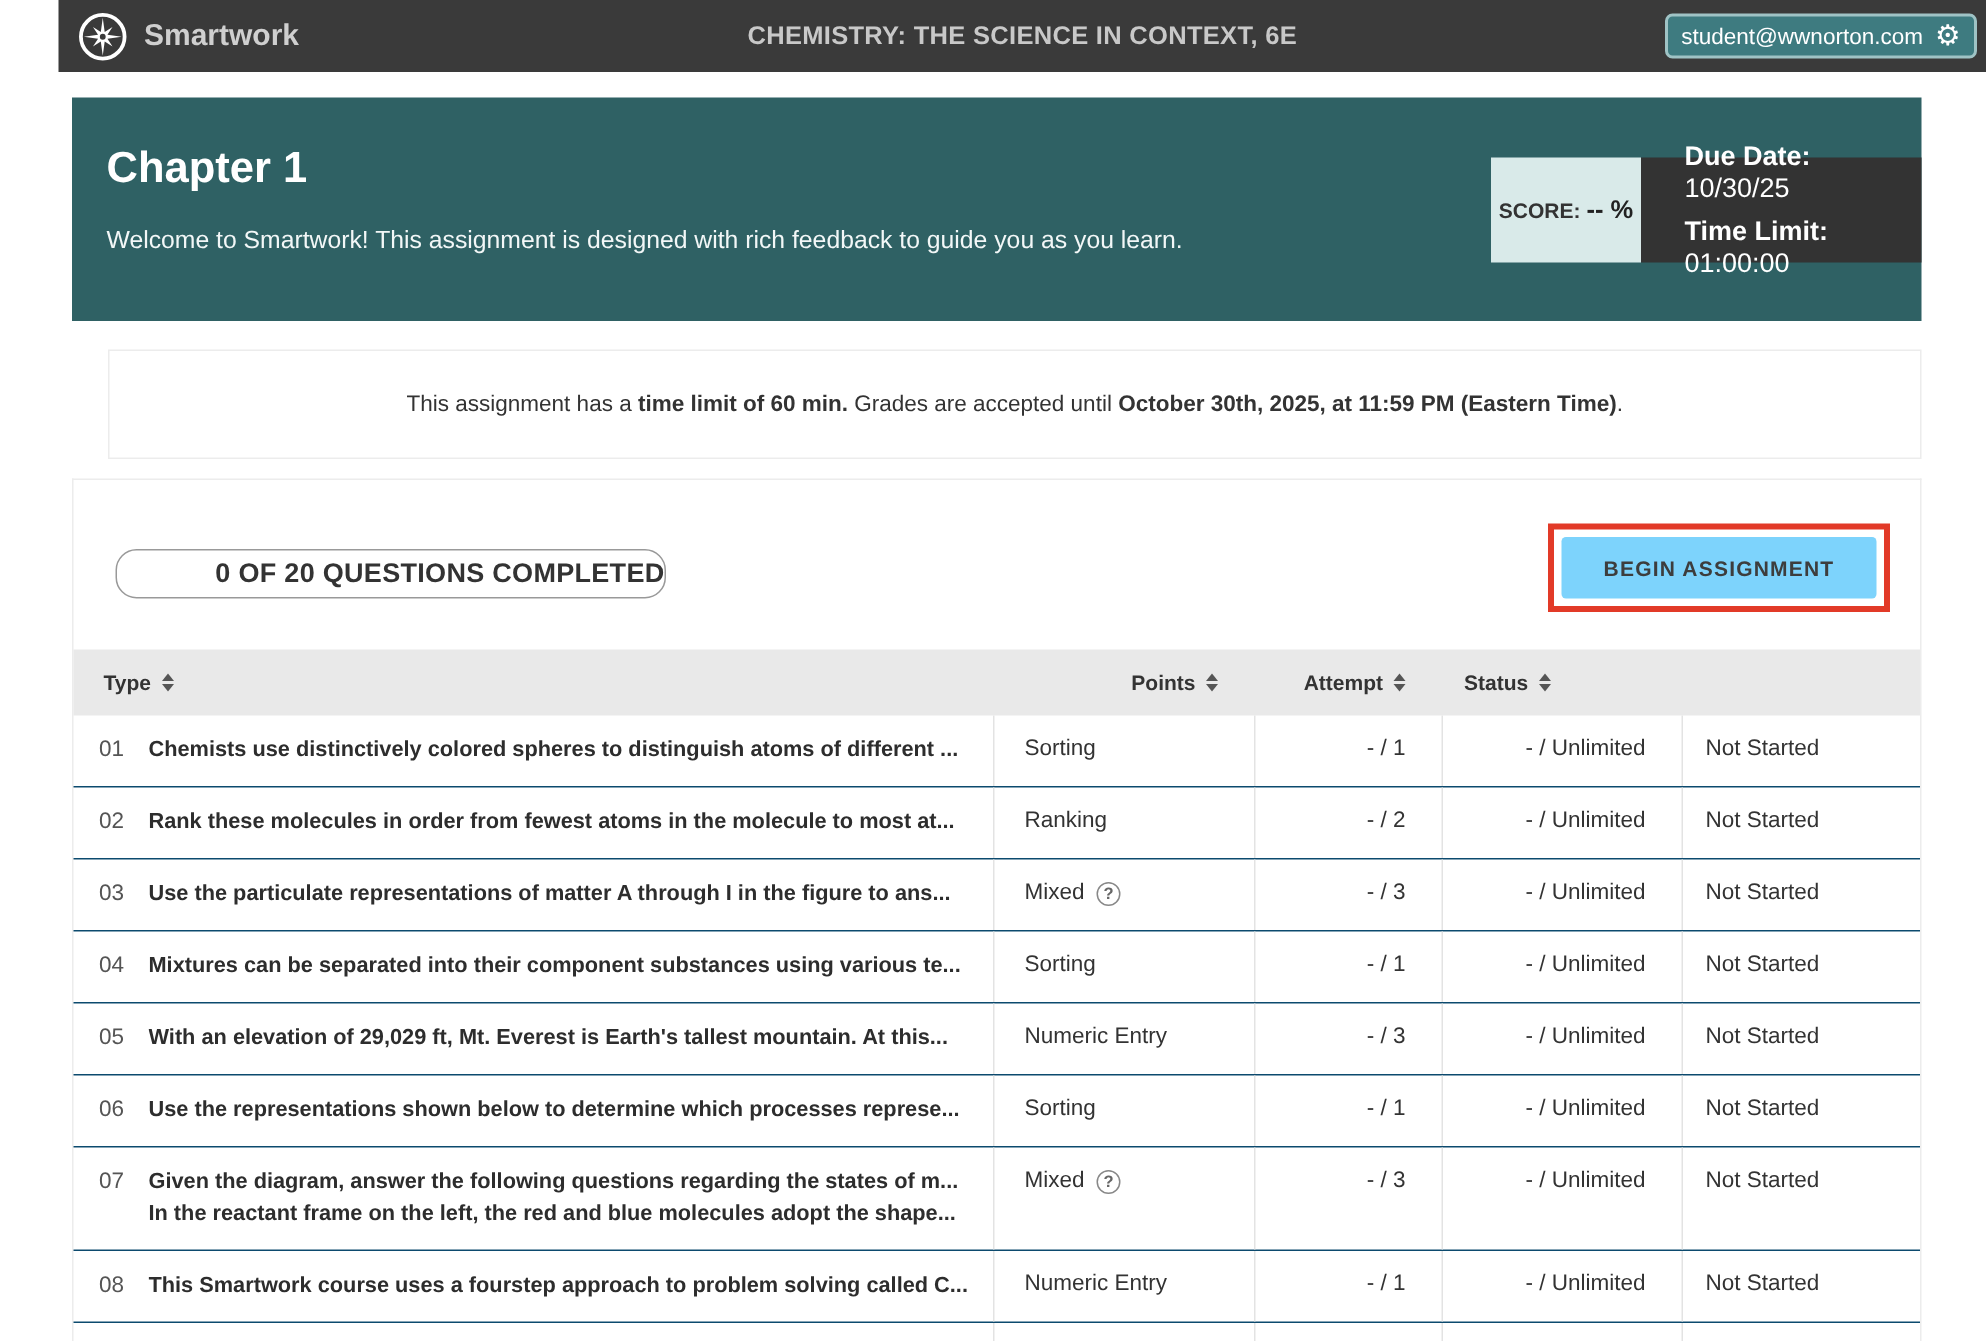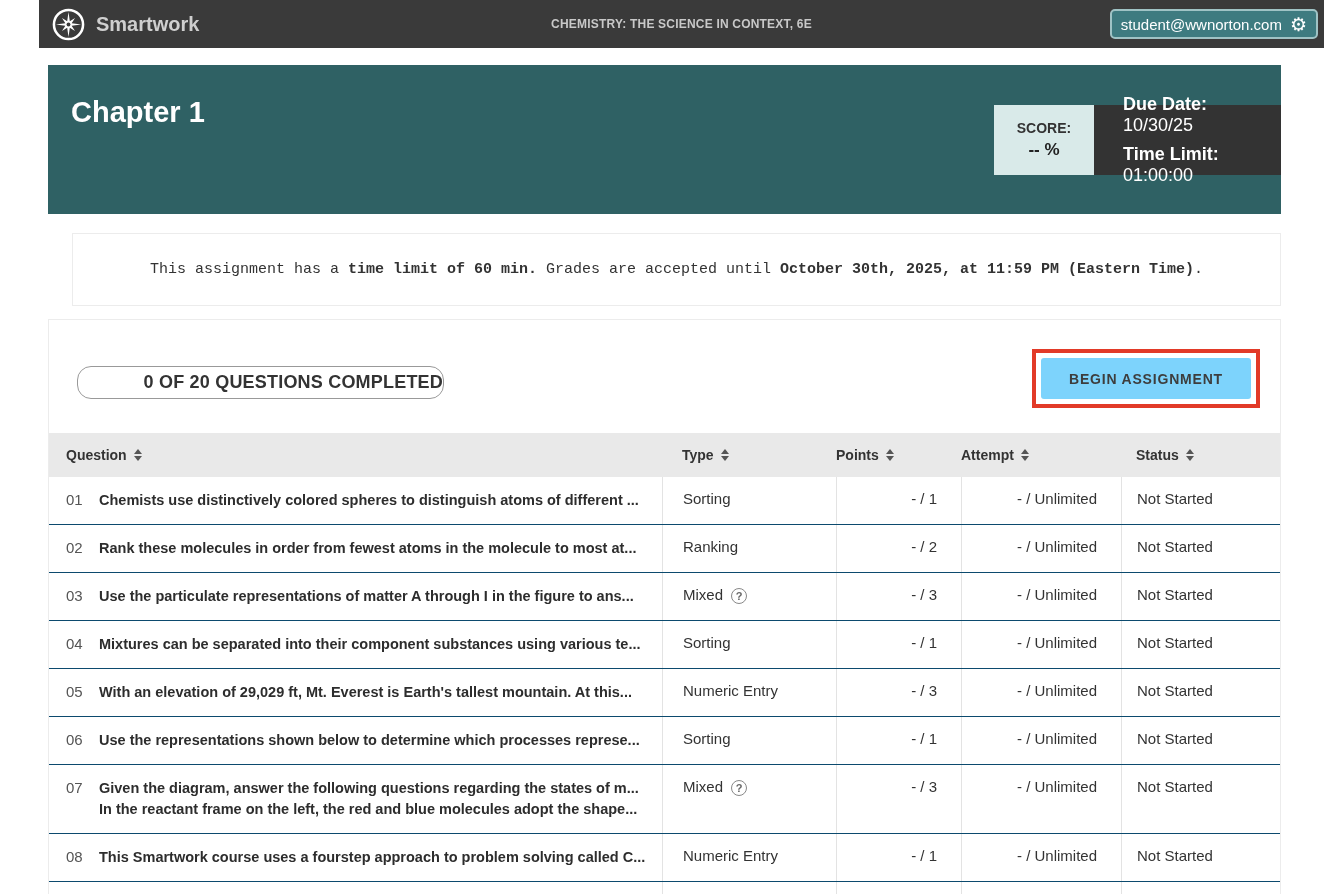--- a/index.html
+++ b/index.html
@@ -4,44 +4,44 @@
 <style>
   * { margin:0; padding:0; box-sizing:border-box; }
   html,body { width:1324px; height:894px; overflow:hidden; background:#ffffff;
     font-family:"Liberation Sans", sans-serif; color:#333; }
 
   
   .topbar { height:48px; background:#3a3a3a; display:flex; align-items:center;
     padding:0 6px 0 13px; position:relative;margin-left:39px; }
   .brand { margin-left:11px; font-size:20px; font-weight:700; color:#cfcfcf; }
   .course-title { position:absolute; left:50%; transform:translateX(-50%);
-    font-size:12px; font-weight:700; color:#c8c8c8; letter-spacing:.2px; white-space:nowrap; }
+    font-size:17px; font-weight:700; color:#c8c8c8; letter-spacing:.2px; white-space:nowrap; }
   .user-badge { margin-left:auto; display:flex; align-items:center; gap:8px;
     background:#3e7b80; border:2px solid #9fc3c5; border-radius:5px;
     padding:2px 9px; color:#fff; font-size:15px; height:30px; cursor:pointer; }
   .gear { font-size:19px; line-height:1; color:#fff; }
 
   
   .chapter-band { margin:17px 43px 0 48px; height:149px; background:#2f6164;
     position:relative; color:#fff; padding:31px 0 0 23px; }
   .chapter-title { font-size:29px; font-weight:700; }
   .chapter-sub { margin-top:22px; font-size:16.5px; color:#f2f7f7; }
   .score-group { position:absolute; top:40px; right:0; display:flex; }
   .score-box { width:100px; height:70px; background:#d9eae9; color:#2b3c3b;
-    display:flex; flex-direction:column; align-items:center; justify-content:center; gap:4px; }
+    display:flex; flex-direction:row; align-items:center; justify-content:center; gap:4px; }
   .score-label { font-size:14px; font-weight:700; color:#333; }
   .score-value { font-size:17px; font-weight:600; color:#222; }
   .due-box { width:187px; height:70px; background:#333; color:#fff; padding-left:29px;
     display:flex; flex-direction:column; justify-content:center; gap:8px; font-size:18px; }
   .due-box b { font-weight:700; }
 
   
   .info-banner { margin:19px 43px 0 72px; height:73px; border:1px solid #ececec;
     background:#fff; display:flex; align-items:center; justify-content:center;
-    font-size:15px; color:#333; white-space:pre-wrap;font-family:Liberation Mono, monospace; }
+    font-size:15px; color:#333; white-space:pre-wrap; }
   .info-banner b { font-weight:700; }
 
   
   .panel { margin:13px 43px 0 48px; border:1px solid #ececec; border-bottom:none; background:#fff; }
   .panel-top { height:113px; position:relative; }
   .pill { position:absolute; top:46px; left:28px; width:367px; text-align:right;
     border:1px solid #999; border-radius:14px; padding:5px 0;
     font-size:18px; font-weight:700; color:#333; letter-spacing:.2px; }
   .annotation { position:absolute; top:29px; right:20px; border:4px solid #e23a28;
     padding:5px; background:#fff; }
@@ -49,21 +49,21 @@
     border:none; border-radius:3px; font-family:inherit; font-size:14px; font-weight:700;
     letter-spacing:.8px; cursor:pointer; }
 
   
   .grid { display:grid; grid-template-columns:613px 174px 125px 160px 1fr; }
   .thead { background:#e9e9e9; height:44px; align-items:center;
     font-size:14px; font-weight:700; color:#333; }
   .th { display:flex; align-items:center; gap:7px; cursor:pointer; }
   .th-question { padding-left:17px; }
   .th-type { padding-left:20px; }
-  .th-points, .th-attempt { justify-content:flex-start; padding-right:24px; }
+  .th-points, .th-attempt { justify-content:flex-end; padding-right:24px; }
   .th-status { padding-left:15px; }
   .sort { display:inline-flex; flex-direction:column; gap:2px; }
   .tri-up { width:0; height:0; border-left:4px solid transparent;
     border-right:4px solid transparent; border-bottom:5px solid #555; }
   .tri-down { width:0; height:0; border-left:4px solid transparent;
     border-right:4px solid transparent; border-top:5px solid #555; }
 
   .row { border-bottom:1px solid #0c4a6e; font-size:15px; color:#333; }
   .cell { padding-top:13px; padding-bottom:13px; min-height:47px; }
   .c-question { padding-left:17px; display:flex; gap:11px; }
@@ -91,20 +91,21 @@
   <span class="brand">Smartwork</span>
   <span class="course-title">CHEMISTRY: THE SCIENCE IN CONTEXT, 6E</span>
   <div class="user-badge">
     <span>student@wwnorton.com</span>
     <span class="gear">⚙</span>
   </div>
 </div>
 
 <div class="chapter-band">
   <div class="chapter-title">Chapter 1</div>
+  <div class="chapter-sub">Welcome to Smartwork! This assignment is designed with rich feedback to guide you as you learn.</div>
   <div class="score-group">
     <div class="score-box">
       <span class="score-label">SCORE:</span>
       <span class="score-value">-- %</span>
     </div>
     <div class="due-box">
       <div><b>Due Date:</b><span> 10/30/25</span></div>
       <div><b>Time Limit:</b><span> 01:00:00</span></div>
     </div>
   </div>
@@ -116,27 +117,20 @@
 
 <div class="panel">
   <div class="panel-top">
     <div class="pill">0 OF 20 QUESTIONS COMPLETED</div>
     <div class="annotation">
       <button class="begin-btn">BEGIN ASSIGNMENT</button>
     </div>
   </div>
 
   <div class="grid thead">
-    <div class="th th-question">
-      <span>Question</span>
-      <span class="sort">
-          <span class="tri-up"></span>
-          <span class="tri-down"></span>
-        </span>
-    </div>
     <div class="th th-type">
       <span>Type</span>
       <span class="sort">
           <span class="tri-up"></span>
           <span class="tri-down"></span>
         </span>
     </div>
     <div class="th th-points">
       <span>Points</span>
       <span class="sort">

